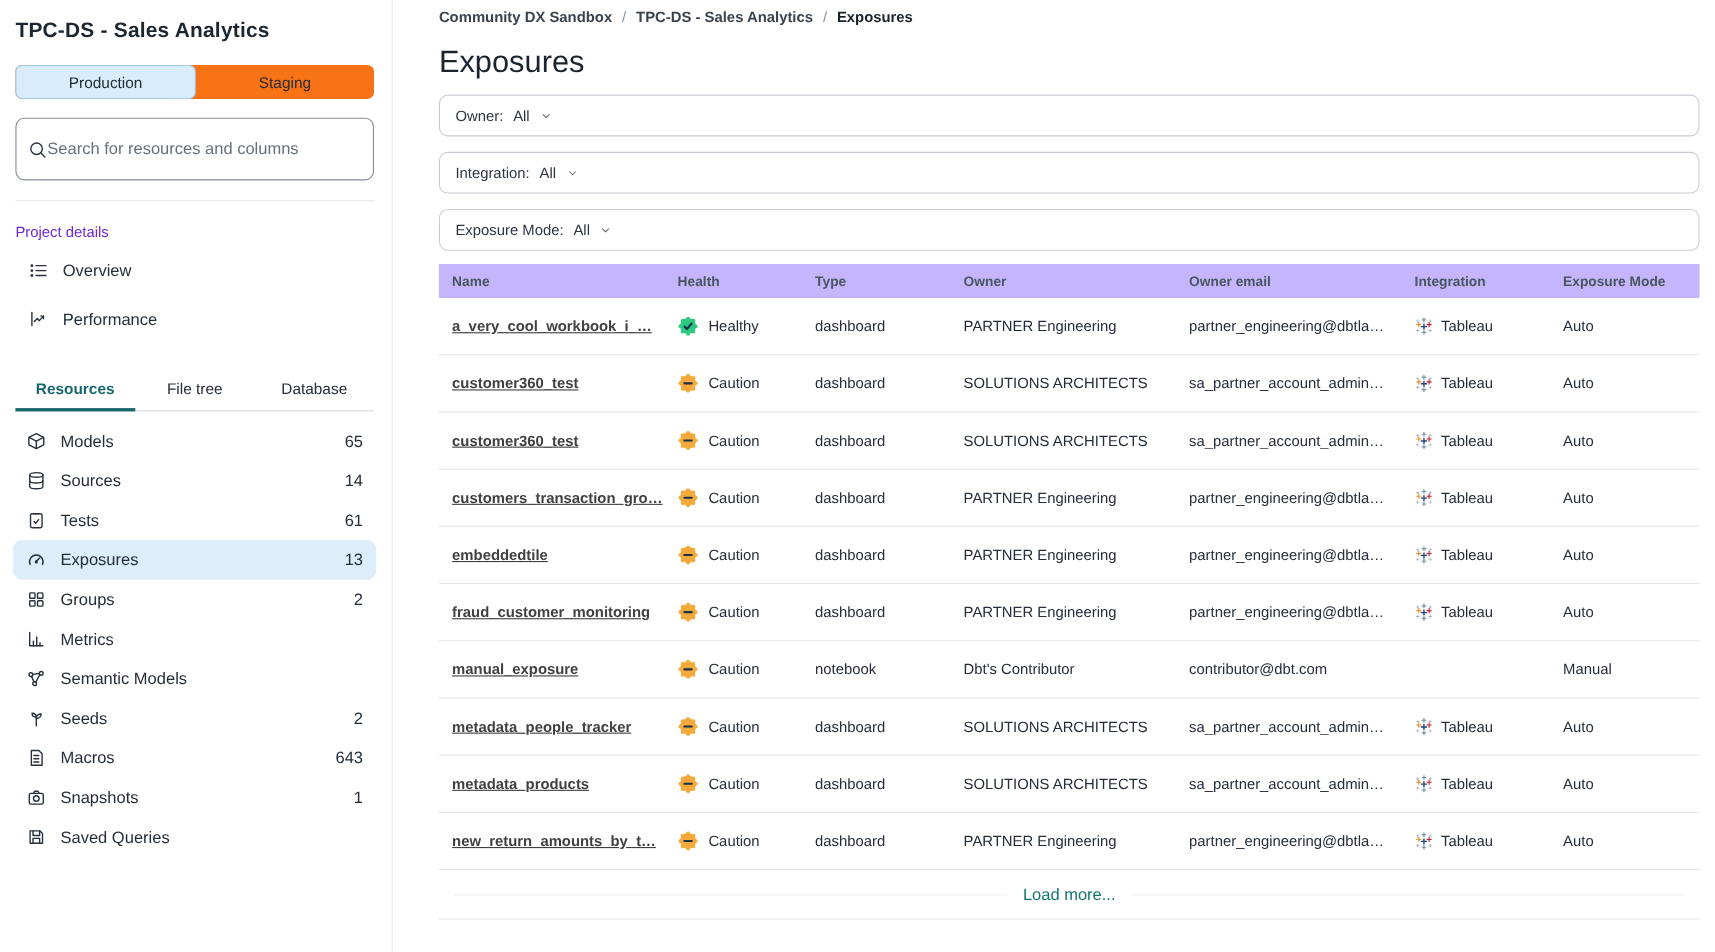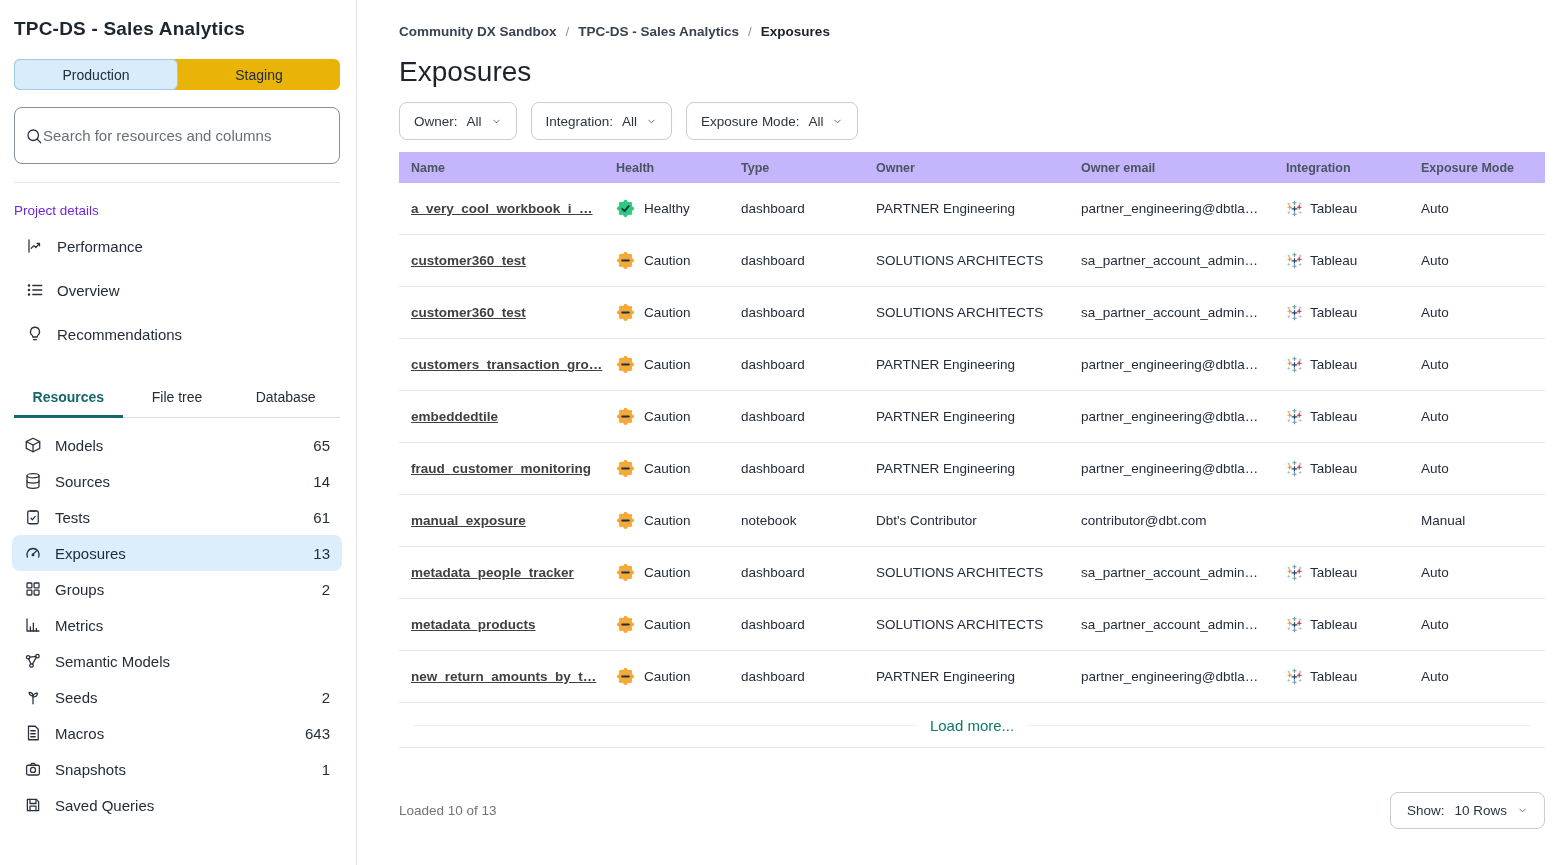--- a/index.html
+++ b/index.html
@@ -3,47 +3,47 @@
 <meta charset="utf-8">
 <style>
   * { margin:0; padding:0; box-sizing:border-box; }
   html,body { width:1559px; height:865px; overflow:hidden; background:#fff;
     font-family:"Liberation Sans", sans-serif; color:#242d3a; }
   .app { display:flex; width:100%; height:100%; }
 
   
   .sidebar { width:357px; min-width:357px; height:100%; border-right:1px solid #e4e7ea; padding:18px 16px 0 14px; }
   .proj-title { font-size:19px; font-weight:700; color:#1c2630; letter-spacing:.2px; }
-  .env-tabs { display:flex; margin-top:19px; height:31px; background:#eab308; border-radius:6px; }
+  .env-tabs { display:flex; margin-top:19px; height:31px; background:#f97316; border-radius:6px; }
   .env-tab { flex:1; display:flex; align-items:center; justify-content:center; font-size:14px; color:#242d3a; cursor:pointer; }
   .env-tab.active { background:#d8ecfb; border:1px solid #9dcbee; border-radius:6px; }
   .search-box { margin-top:17px; height:57px; border:1px solid #868e97; border-radius:8px; display:flex; align-items:center; padding:0 10px; }
   .search-box input { border:none; outline:none; flex:1; font-size:15px; color:#242d3a; font-family:inherit; background:transparent; }
   .search-box input::placeholder { color:#65707a; }
   .side-divider { border:none; border-top:1px solid #e4e7ea; margin-top:18px; }
   .section-label { margin-top:20px; font-size:13.5px; color:#6d28d9; }
   .detail-list { margin-top:6px; }
   .detail-item { height:44px; display:flex; align-items:center; gap:13px; padding-left:12px; font-size:15px; cursor:pointer; }
   .side-tabs { margin-top:24px; display:flex; border-bottom:1px solid #d8dcdf; }
   .side-tab { flex:1; text-align:center; padding:9px 0 10px; font-size:14px; color:#242d3a; cursor:pointer; border-bottom:3px solid transparent; margin-bottom:-1px; }
   .side-tab.active { color:#17666c; font-weight:700; border-bottom-color:#17666c; }
   .res-list { margin-top:9px; }
   .res-item { height:36px; display:flex; align-items:center; gap:13px; padding:0 12px; margin:0 -2px; border-radius:8px; font-size:15px; cursor:pointer; }
   .res-item.active { background:#dcedfb; }
   .res-item .count { margin-left:auto; font-size:15px; color:#242d3a; }
   .ni { stroke:#28323e; fill:none; stroke-width:1.7; stroke-linecap:round; stroke-linejoin:round; flex:none; }
 
   
-  .main { flex:1; padding:24px 14px 0 42px; }
+  .main { flex:1; padding:8px 14px 0 42px; }
   .breadcrumb { display:flex; align-items:center; gap:9px; font-size:13.5px; font-weight:700; }
   .crumb { color:#39434e; cursor:pointer; }
   .crumb.current { color:#1a222c; }
   .crumb-sep { color:#8b949d; font-weight:400; }
   .page-title { margin-top:17px; font-size:28px; font-weight:400; color:#1b242e; }
-  .filters { margin-top:14px; display:flex; gap:14px; }
+  .filters { margin-top:14px; display:flex; gap:14px;flex-direction:column; }
   .filter-btn { height:38px; display:flex; align-items:center; gap:9px; padding:0 14px; border:1px solid #c8cdd3; border-radius:8px; background:#fff; font-size:13.5px; color:#2b3540; cursor:pointer; font-family:inherit; }
   .chev { stroke:#5b6570; fill:none; stroke-width:2; stroke-linecap:round; stroke-linejoin:round; }
 
   .table { margin-top:12px; width:1146px; }
   .thead, .trow { display:flex; align-items:center; }
   .thead { height:31px; background:#c4b5fd; }
   .thead .cell { font-size:12.5px; font-weight:700; color:#4a5560; }
   .trow { height:52px; border-bottom:1px solid #e4e7ea; }
   .cell { padding-left:12px; font-size:13.5px; color:#242d3a; display:flex; align-items:center; white-space:nowrap; overflow:hidden; }
   .c-name{width:205px;} .c-health{width:125px;} .c-type{width:135px;}
@@ -82,41 +82,34 @@
       <input type="text" placeholder="Search for resources and columns" style="">
     </div>
 
     <hr class="side-divider">
 
     <div class="section-label">Project details</div>
 
     <div class="detail-list">
       <div class="detail-item">
         <svg class="ni" width="18" height="18" viewBox="0 0 24 24">
-            <path d="M4 4v16"></path>
-            <path d="M7 15l3.5-3.5 2.5 2.5 5-5.5"></path>
-            <path d="M14.8 8.5H18V11.7"></path>
-          </svg>
-        <span>Performance</span>
-      </div>
-      <div class="detail-item">
-        <svg class="ni" width="18" height="18" viewBox="0 0 24 24">
             <path d="M9 6h12M9 12h12M9 18h12"></path>
             <circle cx="4" cy="6" r="0.9" fill="#28323e"></circle>
             <circle cx="4" cy="12" r="0.9" fill="#28323e"></circle>
             <circle cx="4" cy="18" r="0.9" fill="#28323e"></circle>
           </svg>
         <span>Overview</span>
       </div>
       <div class="detail-item">
         <svg class="ni" width="18" height="18" viewBox="0 0 24 24">
-            <path d="M12 3a6 6 0 0 0-4 10.5c.8.7 1 1.5 1 2.5h6c0-1 .2-1.8 1-2.5A6 6 0 0 0 12 3z"></path>
-            <path d="M10 19.5h4"></path>
-          </svg>
-        <span>Recommendations</span>
+            <path d="M4 4v16"></path>
+            <path d="M7 15l3.5-3.5 2.5 2.5 5-5.5"></path>
+            <path d="M14.8 8.5H18V11.7"></path>
+          </svg>
+        <span>Performance</span>
       </div>
     </div>
 
     <div class="side-tabs">
       <div class="side-tab active">Resources</div>
       <div class="side-tab">File tree</div>
       <div class="side-tab">Database</div>
     </div>
 
     <div class="res-list">

